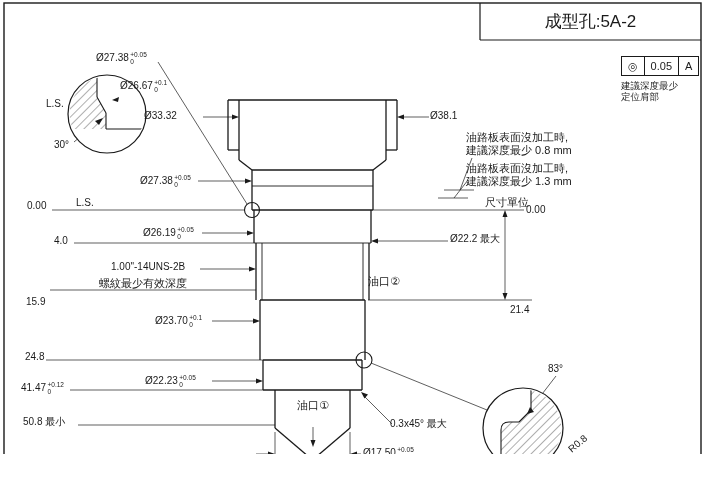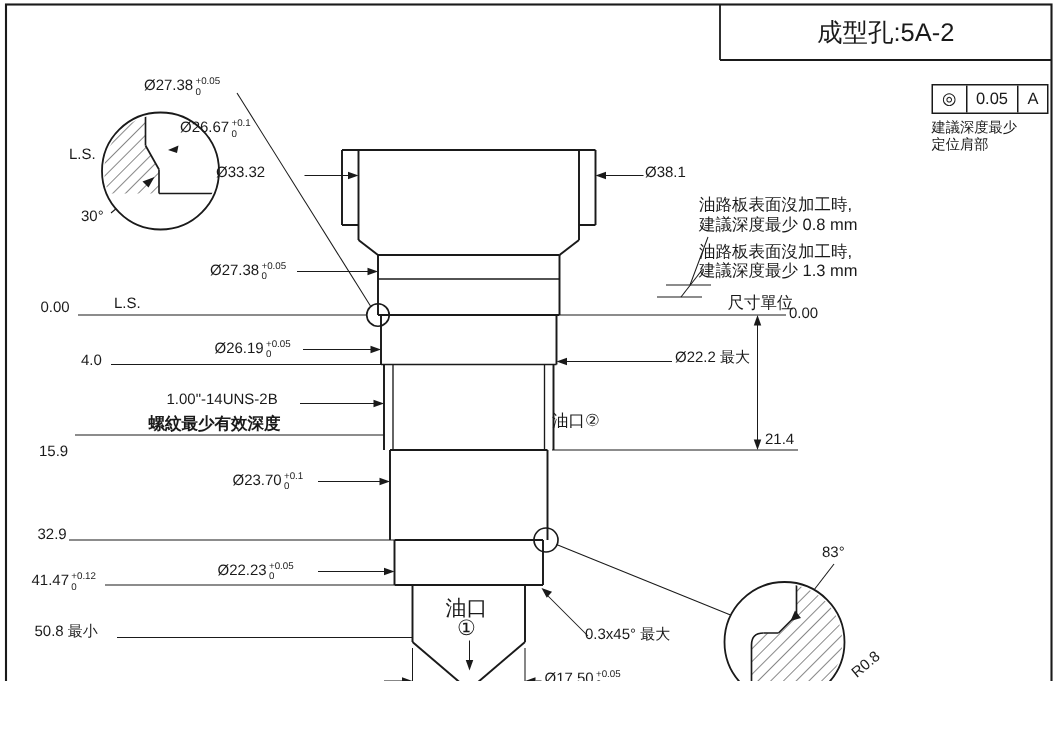--- a/index.html
+++ b/index.html
@@ -4,29 +4,29 @@
 <style>
   *{margin:0;padding:0;box-sizing:border-box}
   html,body{background:#fff}
   body{font-family:"Liberation Sans","DejaVu Sans",sans-serif;color:#1a1a1a}
   .page{position:relative;width:705px;height:454px;background:#fff;overflow:hidden}
   .page svg{position:absolute;left:0;top:0}
   .lbl{position:absolute;white-space:nowrap;font-size:10px;line-height:1.15;display:flex;align-items:center}
   .lbl .tol{display:inline-flex;flex-direction:column;margin-left:1.5px;justify-content:center}
   .lbl .tol i{font-style:normal;font-size:6.5px;line-height:7px}
   .cjk{font-size:11px}
-  .bold{font-weight:bold}
+  .bold{font-weight:normal}
   .title-box{position:absolute;left:480px;top:3px;width:221px;height:37px;display:flex;align-items:center;justify-content:center;font-size:17px}
   .gdt{position:absolute;left:621px;top:56px;display:flex;border:1.2px solid #1a1a1a;background:#fff}
   .gdt .cell{border-right:1.2px solid #1a1a1a;padding:1px 6px;font-size:11px;line-height:16px}
   .gdt .cell:last-child{border-right:none}
   .gdt-note{position:absolute;left:621px;top:80px;font-size:9.5px;line-height:11px}
   .units{position:absolute;left:626px;top:479px;font-size:10px}
   .rot{transform:rotate(-40deg);transform-origin:left top}
-  .portstack{position:absolute;display:flex;flex-direction:column;align-items:center;font-size:14px;line-height:13px}
+  .portstack{position:absolute;display:flex;flex-direction:row;align-items:center;font-size:11px;line-height:13px}
   .bottombar{position:absolute;left:0;top:495px;width:705px;height:6px;background:#2e2e2e}
 </style>
 </head>
 <body>
 
 <div class="page">
 
   <svg width="705" height="501" viewBox="0 0 705 501">
     <defs>
       <pattern id="hatch" width="6" height="6" patternUnits="userSpaceOnUse" patternTransform="rotate(45)">
@@ -218,21 +218,21 @@
   <div class="lbl" style="left:111px;top:261px">1.00"-14UNS-2B</div>
   <div class="lbl" style="left:26px;top:296px">15.9</div>
   <div class="lbl cjk bold" style="left:99px;top:277px">螺紋最少有效深度</div>
   <div class="lbl" style="left:155px;top:314px">
     <span>Ø23.70</span>
     <span class="tol">
         <i>+0.1</i>
         <i>0</i>
       </span>
   </div>
-  <div class="lbl" style="left:25px;top:351px">32.9</div>
+  <div class="lbl" style="left:25px;top:351px">24.8</div>
   <div class="lbl" style="left:145px;top:374px">
     <span>Ø22.23</span>
     <span class="tol">
         <i>+0.05</i>
         <i>0</i>
       </span>
   </div>
   <div class="lbl" style="left:21px;top:381px">
     <span>41.47</span>
     <span class="tol">
@@ -244,21 +244,21 @@
 
   <div class="lbl" style="left:430px;top:110px">Ø38.1</div>
   <div class="lbl cjk" style="left:466px;top:131px">油路板表面沒加工時,</div>
   <div class="lbl cjk" style="left:466px;top:144px">建議深度最少 0.8 mm</div>
   <div class="lbl cjk" style="left:466px;top:162px">油路板表面沒加工時,</div>
   <div class="lbl cjk" style="left:466px;top:175px">建議深度最少 1.3 mm</div>
   <div class="lbl cjk" style="left:485px;top:196px">尺寸單位</div>
   <div class="lbl" style="left:526px;top:204px">0.00</div>
   <div class="lbl" style="left:450px;top:233px">Ø22.2 最大</div>
   <div class="lbl cjk" style="left:368px;top:275px">油口②</div>
-  <div class="lbl" style="left:510px;top:288px">21.4</div>
+  <div class="lbl" style="left:510px;top:304px">21.4</div>
   <div class="lbl" style="left:390px;top:418px">0.3x45° 最大</div>
 
   <div class="portstack" style="left:297px;top:399px">
     <span>油口</span>
     <span>①</span>
   </div>
   <div class="lbl" style="left:363px;top:446px">
     <span>Ø17.50</span>
     <span class="tol">
         <i>+0.05</i>

